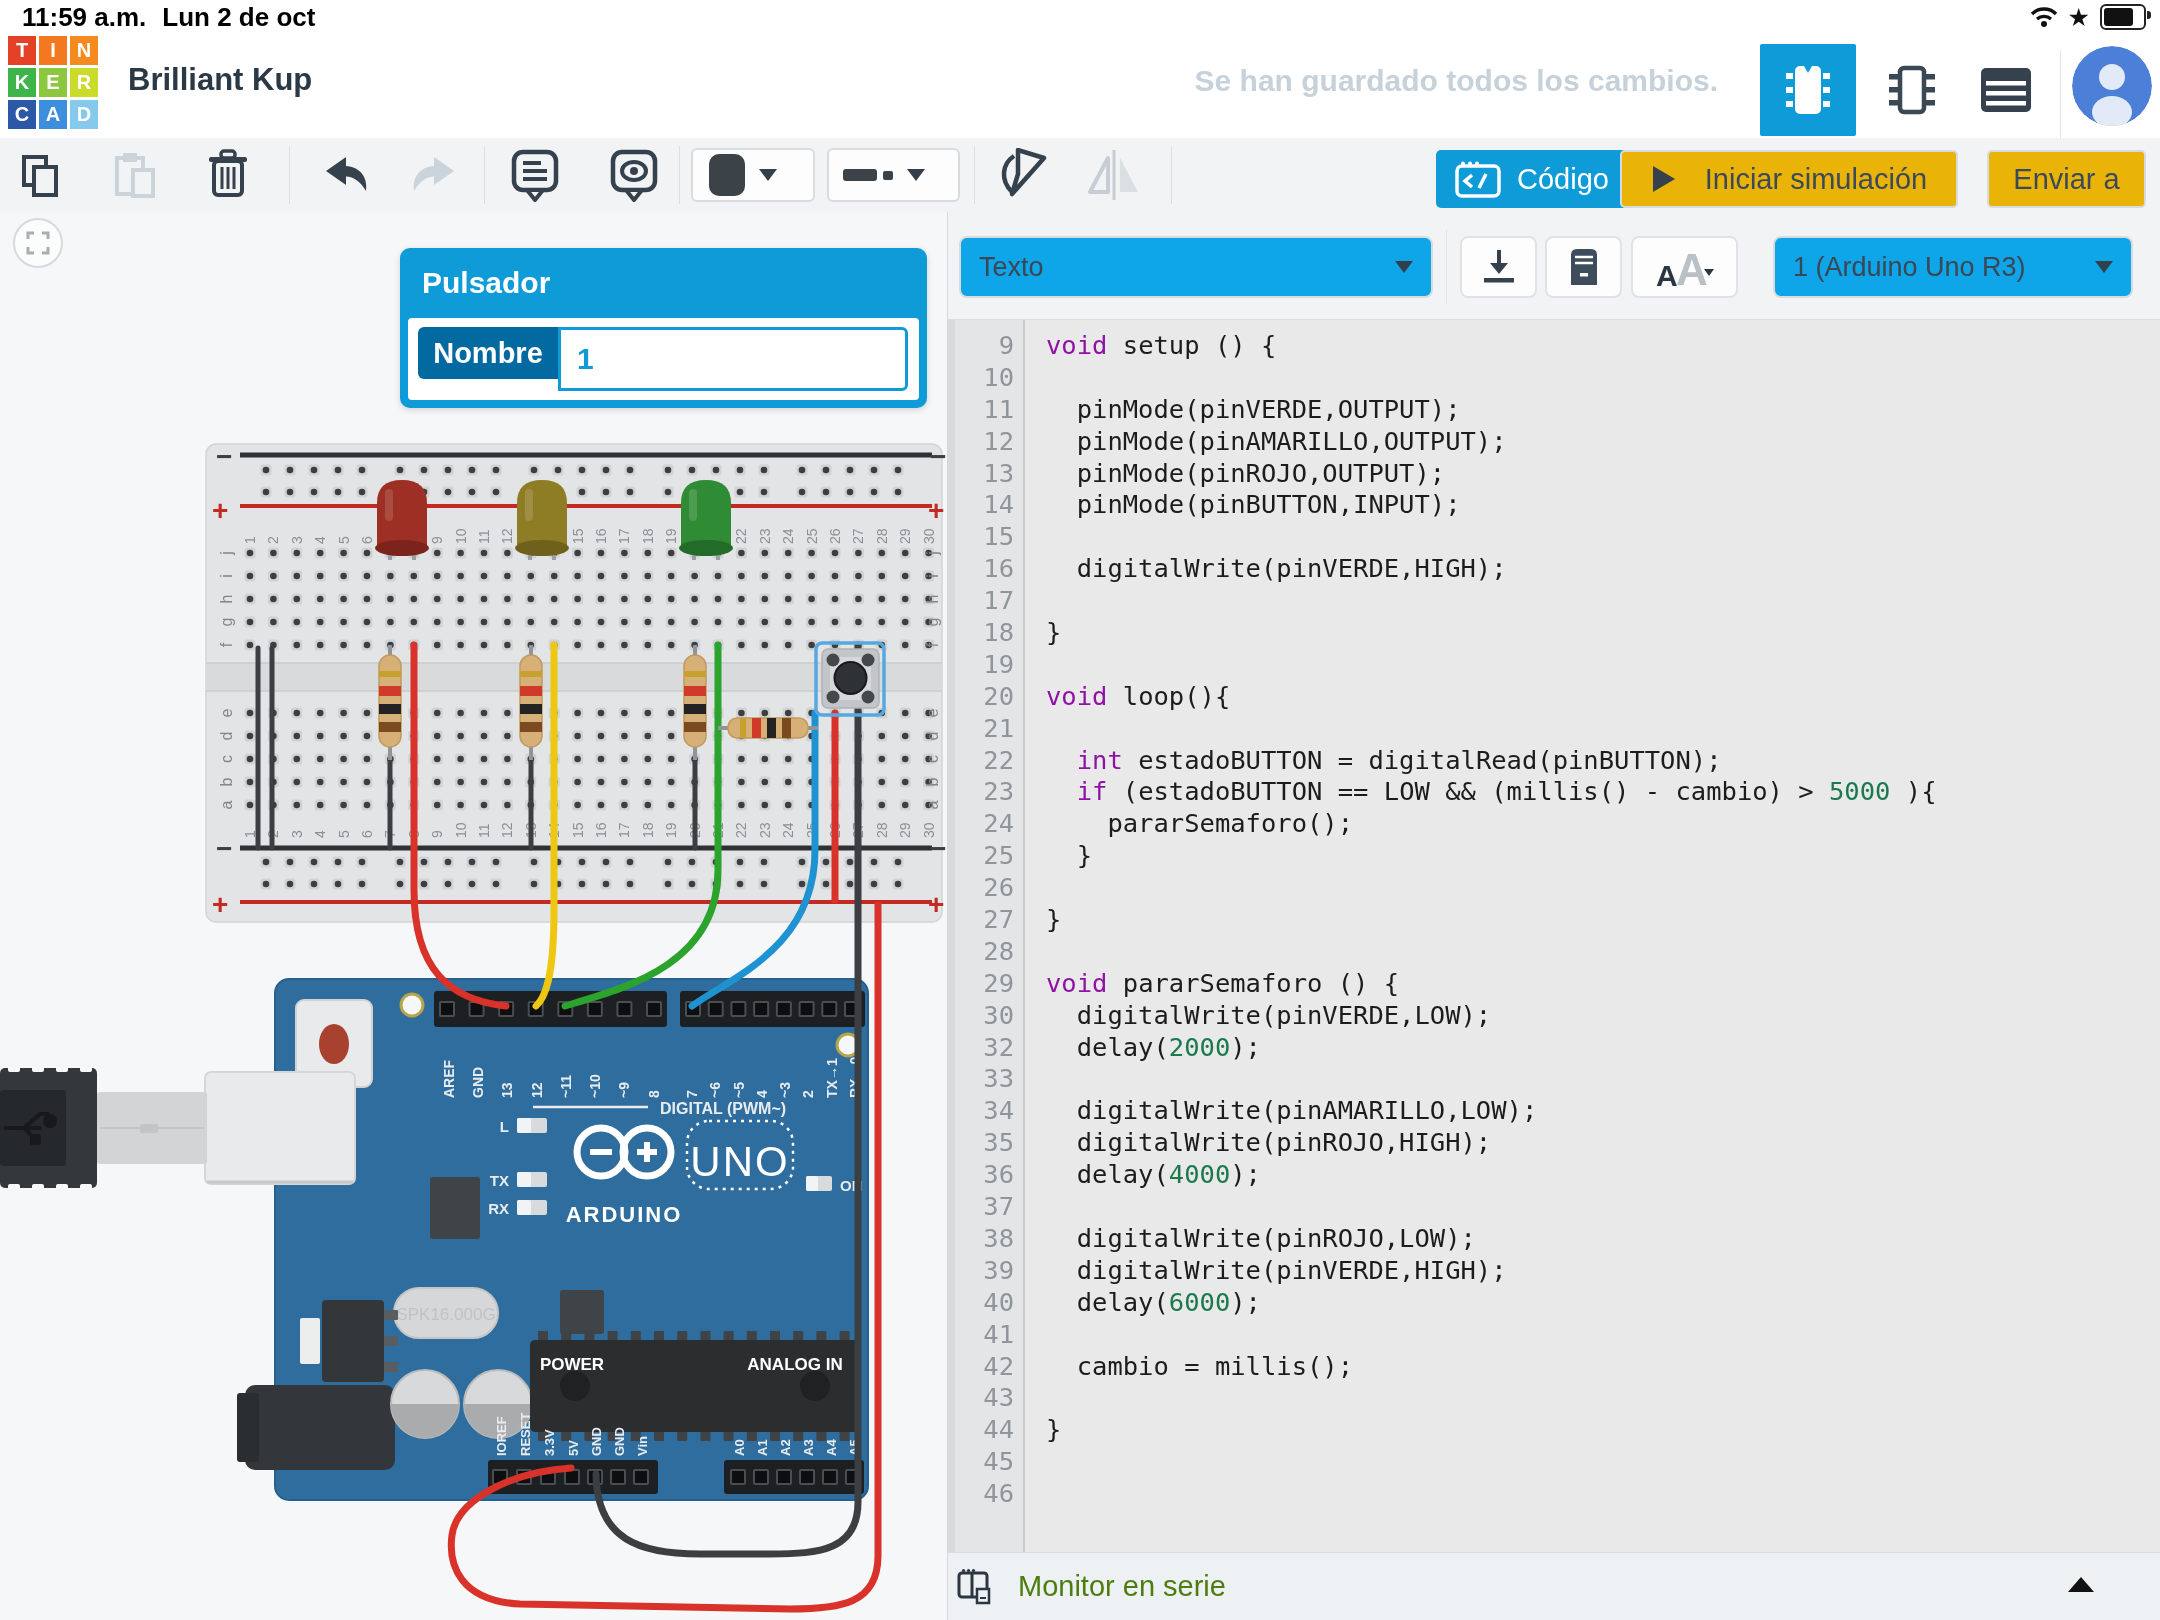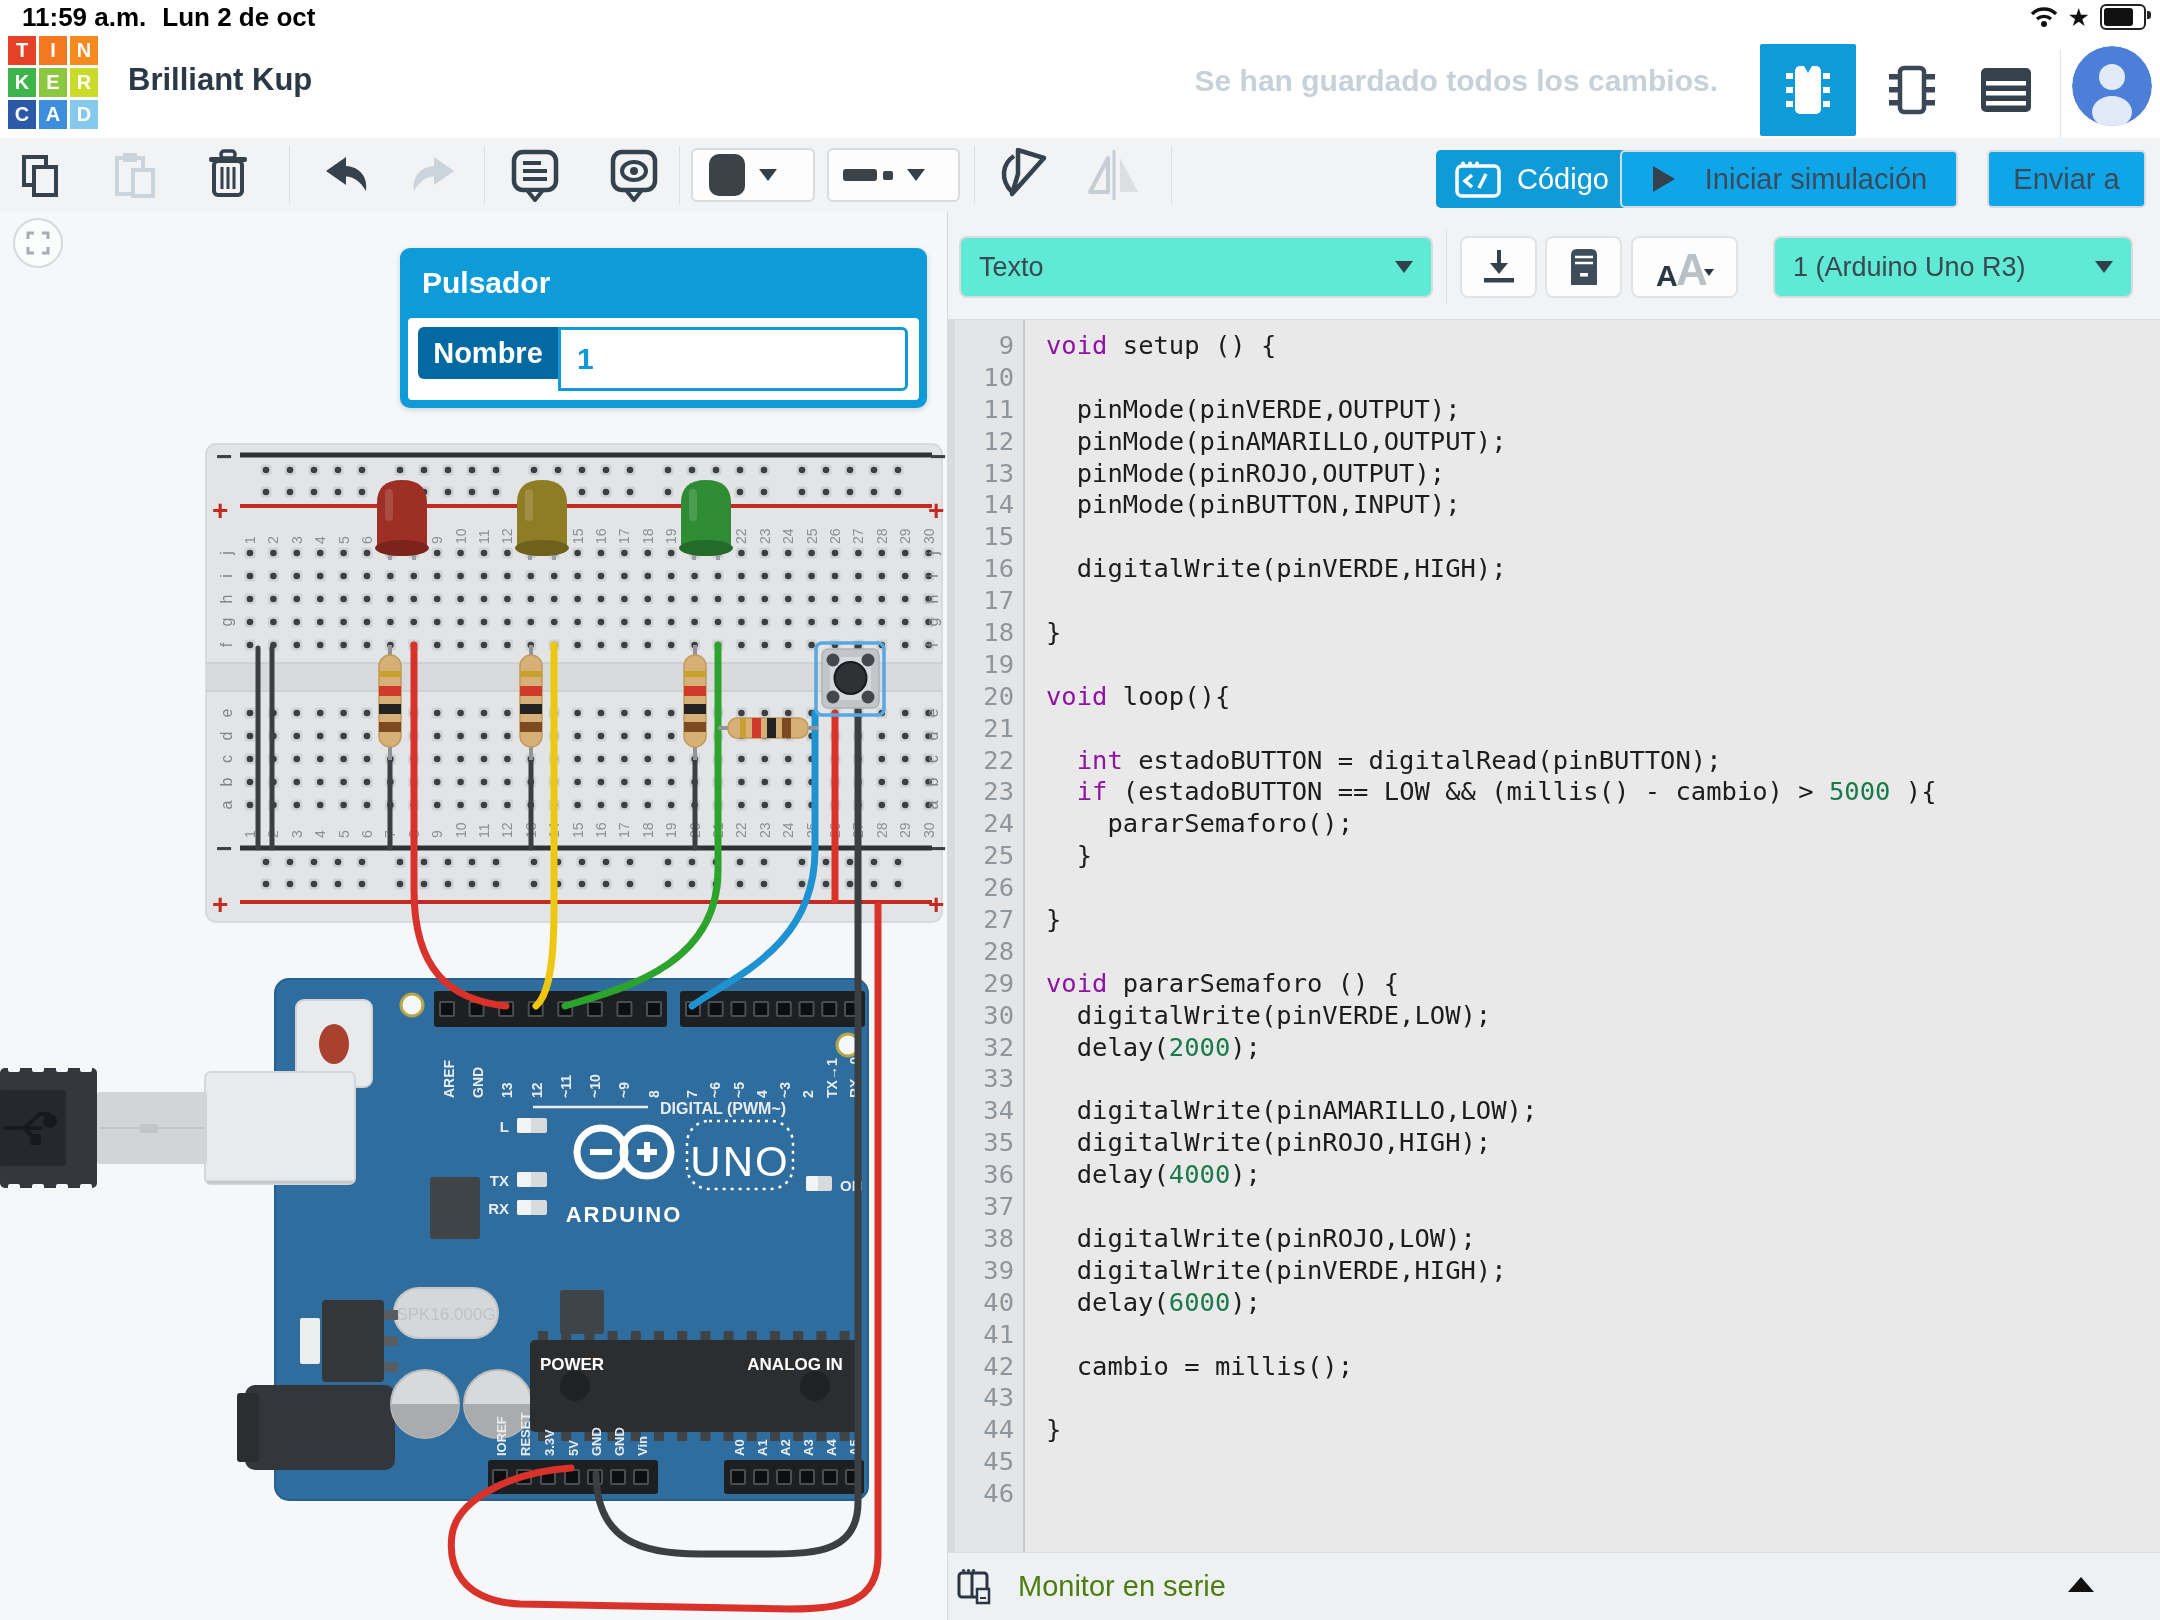--- a/index.html
+++ b/index.html
@@ -26,37 +26,37 @@
   #header-divider{left:2060px;top:20px;width:1px;height:100px;background:#e2e6e9;}
   #avatar{left:2072px;top:16px;width:80px;height:80px;border-radius:50%;overflow:hidden;}
 
   
   #toolbar{left:0;top:138px;width:2160px;height:74px;background:#f2f3f4;border-bottom:1px solid #d9dde0;}
   .tool{position:absolute;top:12px;width:60px;height:50px;display:flex;align-items:center;justify-content:center;}
   .tdiv{position:absolute;top:8px;width:1px;height:58px;background:#dcdfe2;}
   .dd{position:absolute;top:10px;height:54px;background:#fdfdfd;border:2px solid #d8dcdf;border-radius:6px;display:flex;align-items:center;gap:12px;padding:0 14px;box-sizing:border-box;}
   .caret{width:0;height:0;border-left:9px solid transparent;border-right:9px solid transparent;border-top:12px solid #33404c;}
   .btn{position:absolute;top:12px;height:58px;border-radius:5px;display:flex;align-items:center;justify-content:center;gap:16px;font-size:29px;box-sizing:border-box;}
-  .btn-light{background:#0ea5e9;border:2px solid #d7dbdf;color:#3b4a5a;gap:28px;}
+  .btn-light{background:#eab308;border:2px solid #d7dbdf;color:#3b4a5a;gap:28px;}
   #code-btn{background:#0f9bd7;color:#fff;border:none;}
 
   
   #canvas{left:0;top:212px;width:947px;height:1408px;background:#f6f7f8;}
   #fit-btn{left:13px;top:218px;width:46px;height:46px;border:2px solid #d6dadd;border-radius:50%;background:#fbfcfc;display:flex;align-items:center;justify-content:center;z-index:5;}
 
   
   #popup{left:400px;top:248px;width:527px;height:160px;background:#0f9bd7;border-radius:10px;z-index:6;box-shadow:0 2px 6px rgba(0,0,0,.15);}
   #popup-title{left:22px;top:18px;color:#fff;font-size:30px;font-weight:700;}
   #popup-body{left:8px;top:70px;width:511px;height:82px;background:#fff;border-radius:4px;}
   #popup-label{left:10px;top:9px;width:140px;height:52px;background:#0369a1;border-radius:6px 0 0 6px;color:#fff;font-weight:700;font-size:29px;display:flex;align-items:center;justify-content:center;}
   #popup-input{left:150px;top:9px;width:350px;height:64px;background:#fff;border:3px solid #0f9bd7;border-radius:0 6px 6px 0;box-sizing:border-box;display:flex;align-items:center;padding-left:16px;color:#0f9bd7;font-size:30px;font-weight:600;}
 
   
   #panel-header{left:947px;top:212px;width:1213px;height:108px;background:#f2f3f4;border-left:1px solid #d5d9dc;border-bottom:1px solid #d9dde0;box-sizing:border-box;}
-  .pdd{position:absolute;top:24px;height:62px;background:#5eead4;border:2px solid #d8dcdf;border-radius:8px;display:flex;align-items:center;justify-content:space-between;padding:0 18px;box-sizing:border-box;font-size:27px;color:#3b4753;}
+  .pdd{position:absolute;top:24px;height:62px;background:#0ea5e9;border:2px solid #d8dcdf;border-radius:8px;display:flex;align-items:center;justify-content:space-between;padding:0 18px;box-sizing:border-box;font-size:27px;color:#3b4753;}
   .pbtn{position:absolute;top:24px;height:62px;width:77px;background:#fdfdfd;border:2px solid #dfe3e6;border-radius:8px;display:flex;align-items:center;justify-content:center;box-sizing:border-box;}
   .pdiv{position:absolute;top:18px;width:1px;height:74px;background:#e0e4e7;}
 
   #code-area{left:947px;top:320px;width:1213px;height:1232px;overflow:hidden;border-left:1px solid #d5d9dc;box-sizing:border-box;padding-top:10px;
     background:linear-gradient(90deg,#d8dadb 0 7px,#e4e5e6 7px 75px,#c9cccd 75px 77px,#e9e9e9 77px);}
   .cl{display:flex;height:31.9px;line-height:31.9px;font-family:"DejaVu Sans Mono",monospace;font-size:25.5px;white-space:pre;}
   .cl .ln{width:66px;text-align:right;padding-right:12px;color:#8e959b;flex:none;}
   .cl .cd{padding-left:20px;color:#1c1c1c;}
   .tk-k{color:#8f12a5;margin-top:35px;}
   .tk-n{color:#1a7a4c;}

